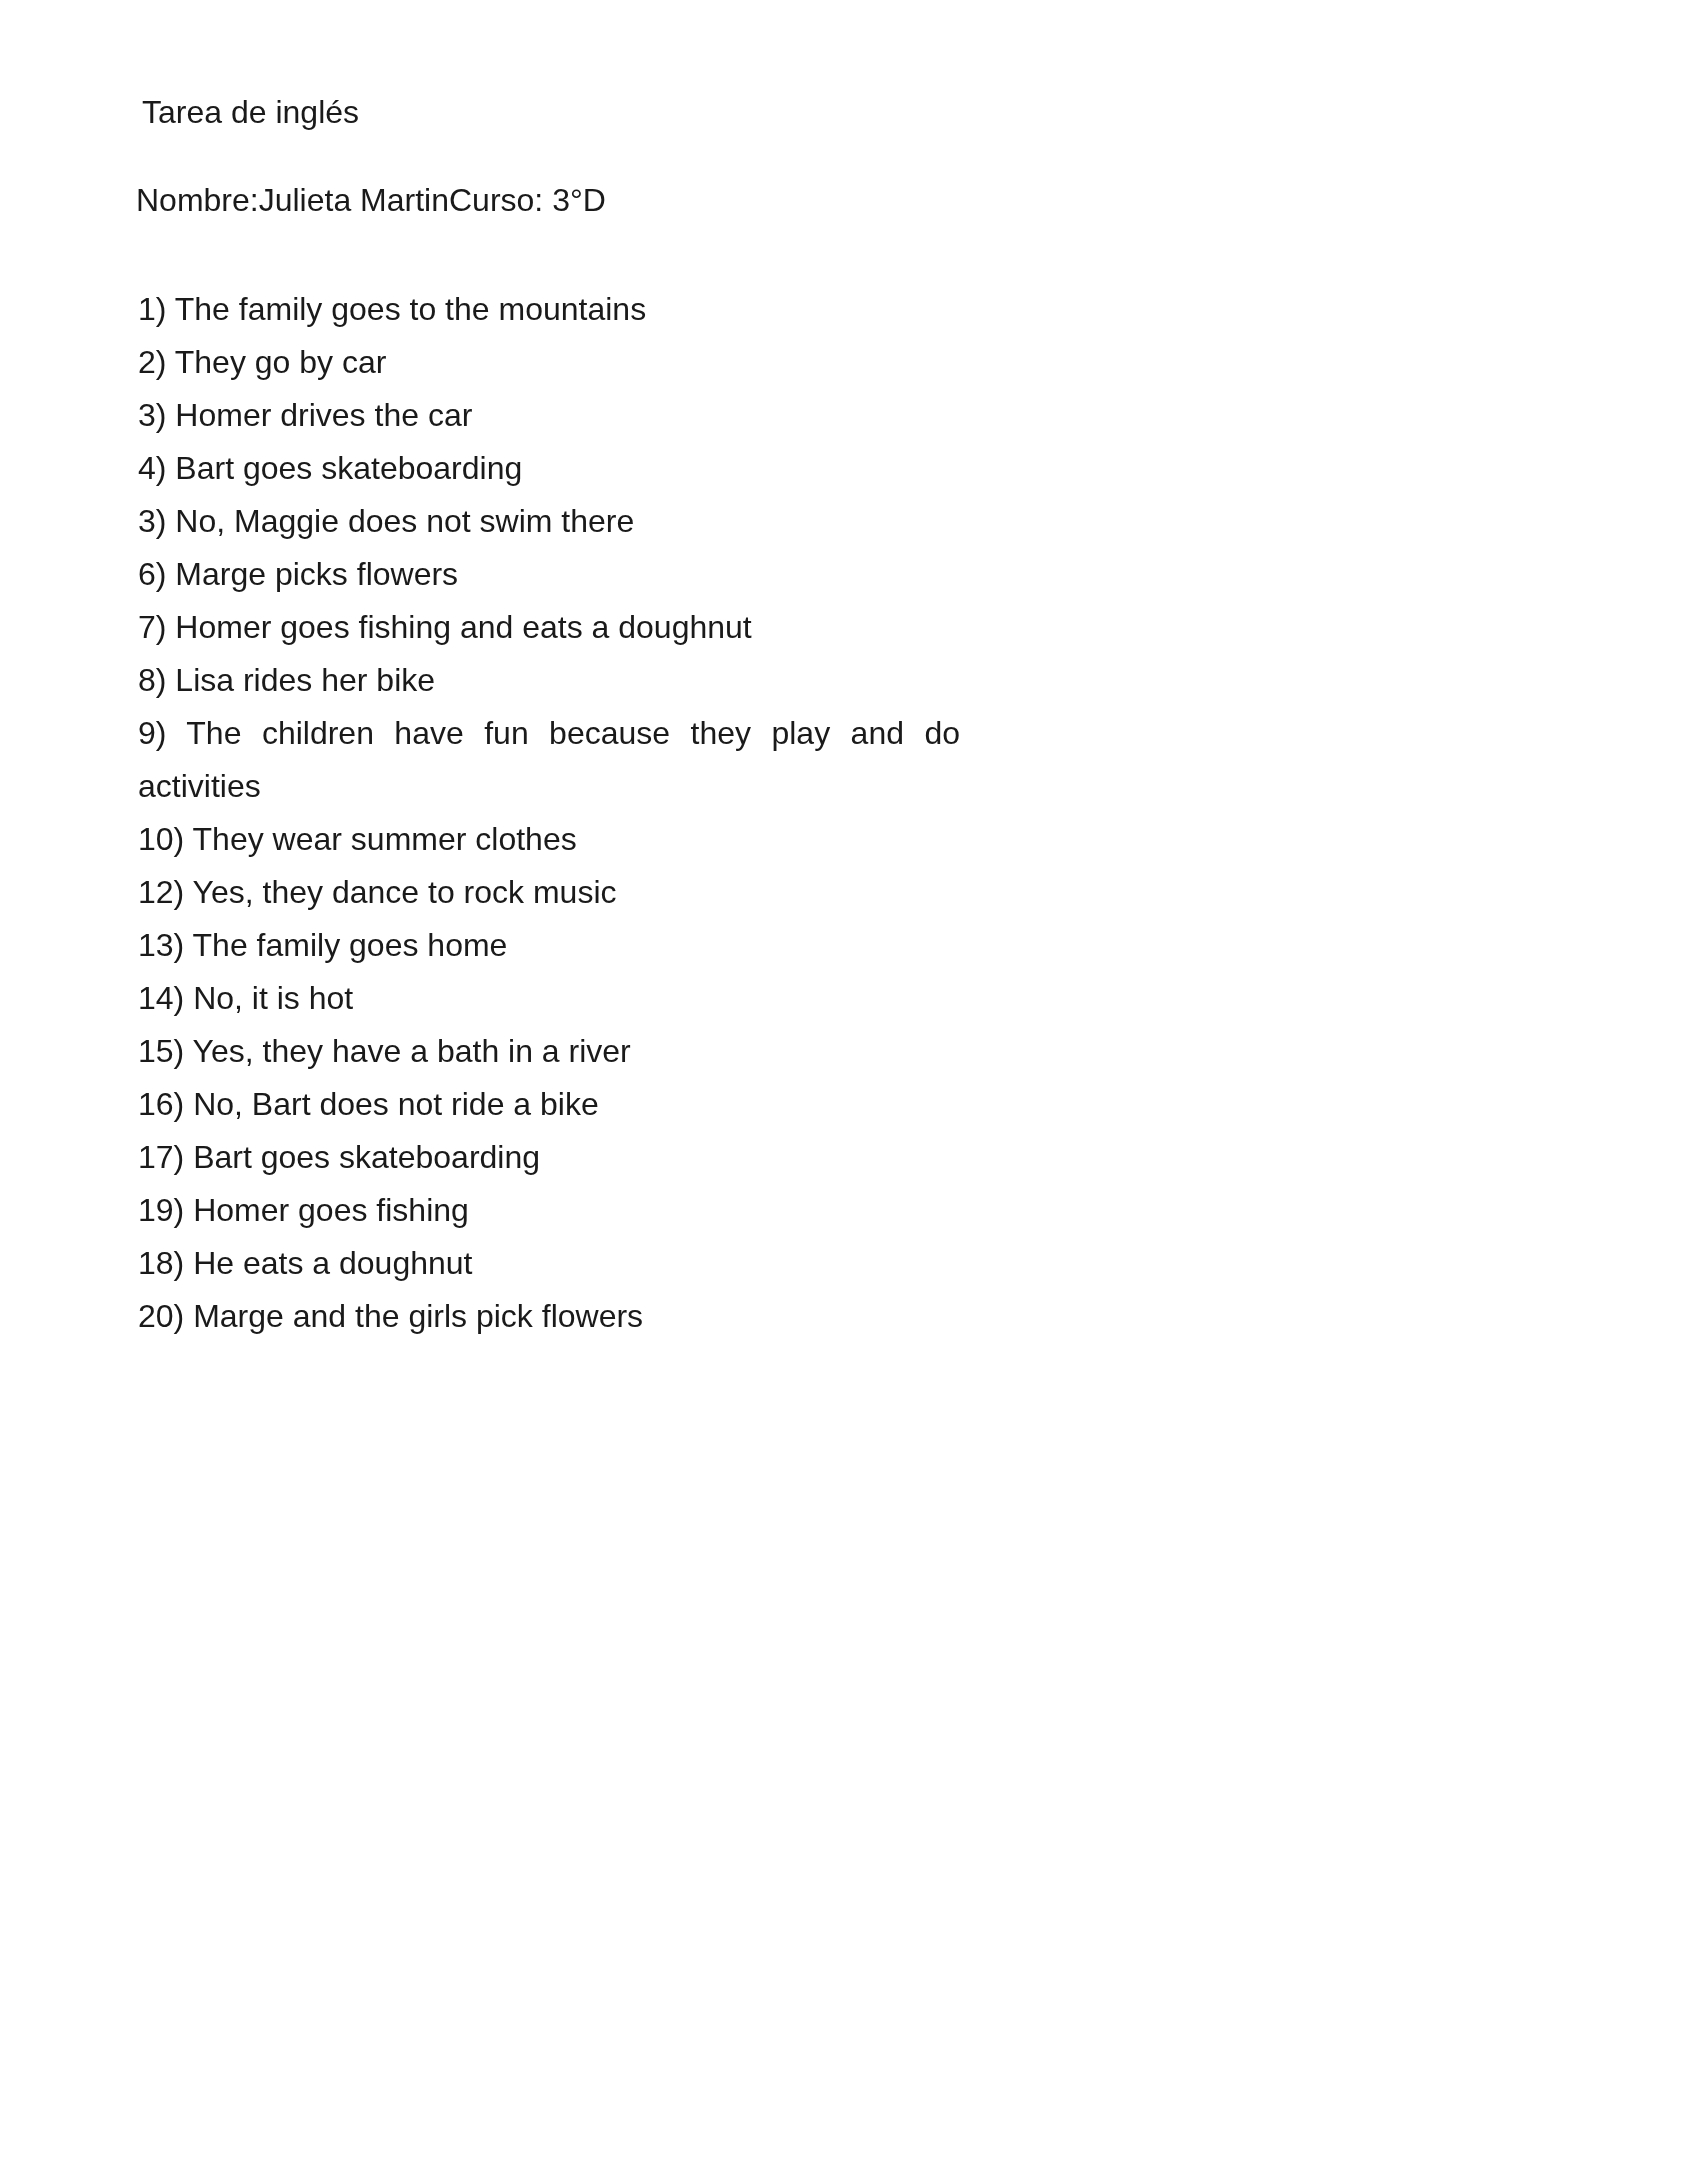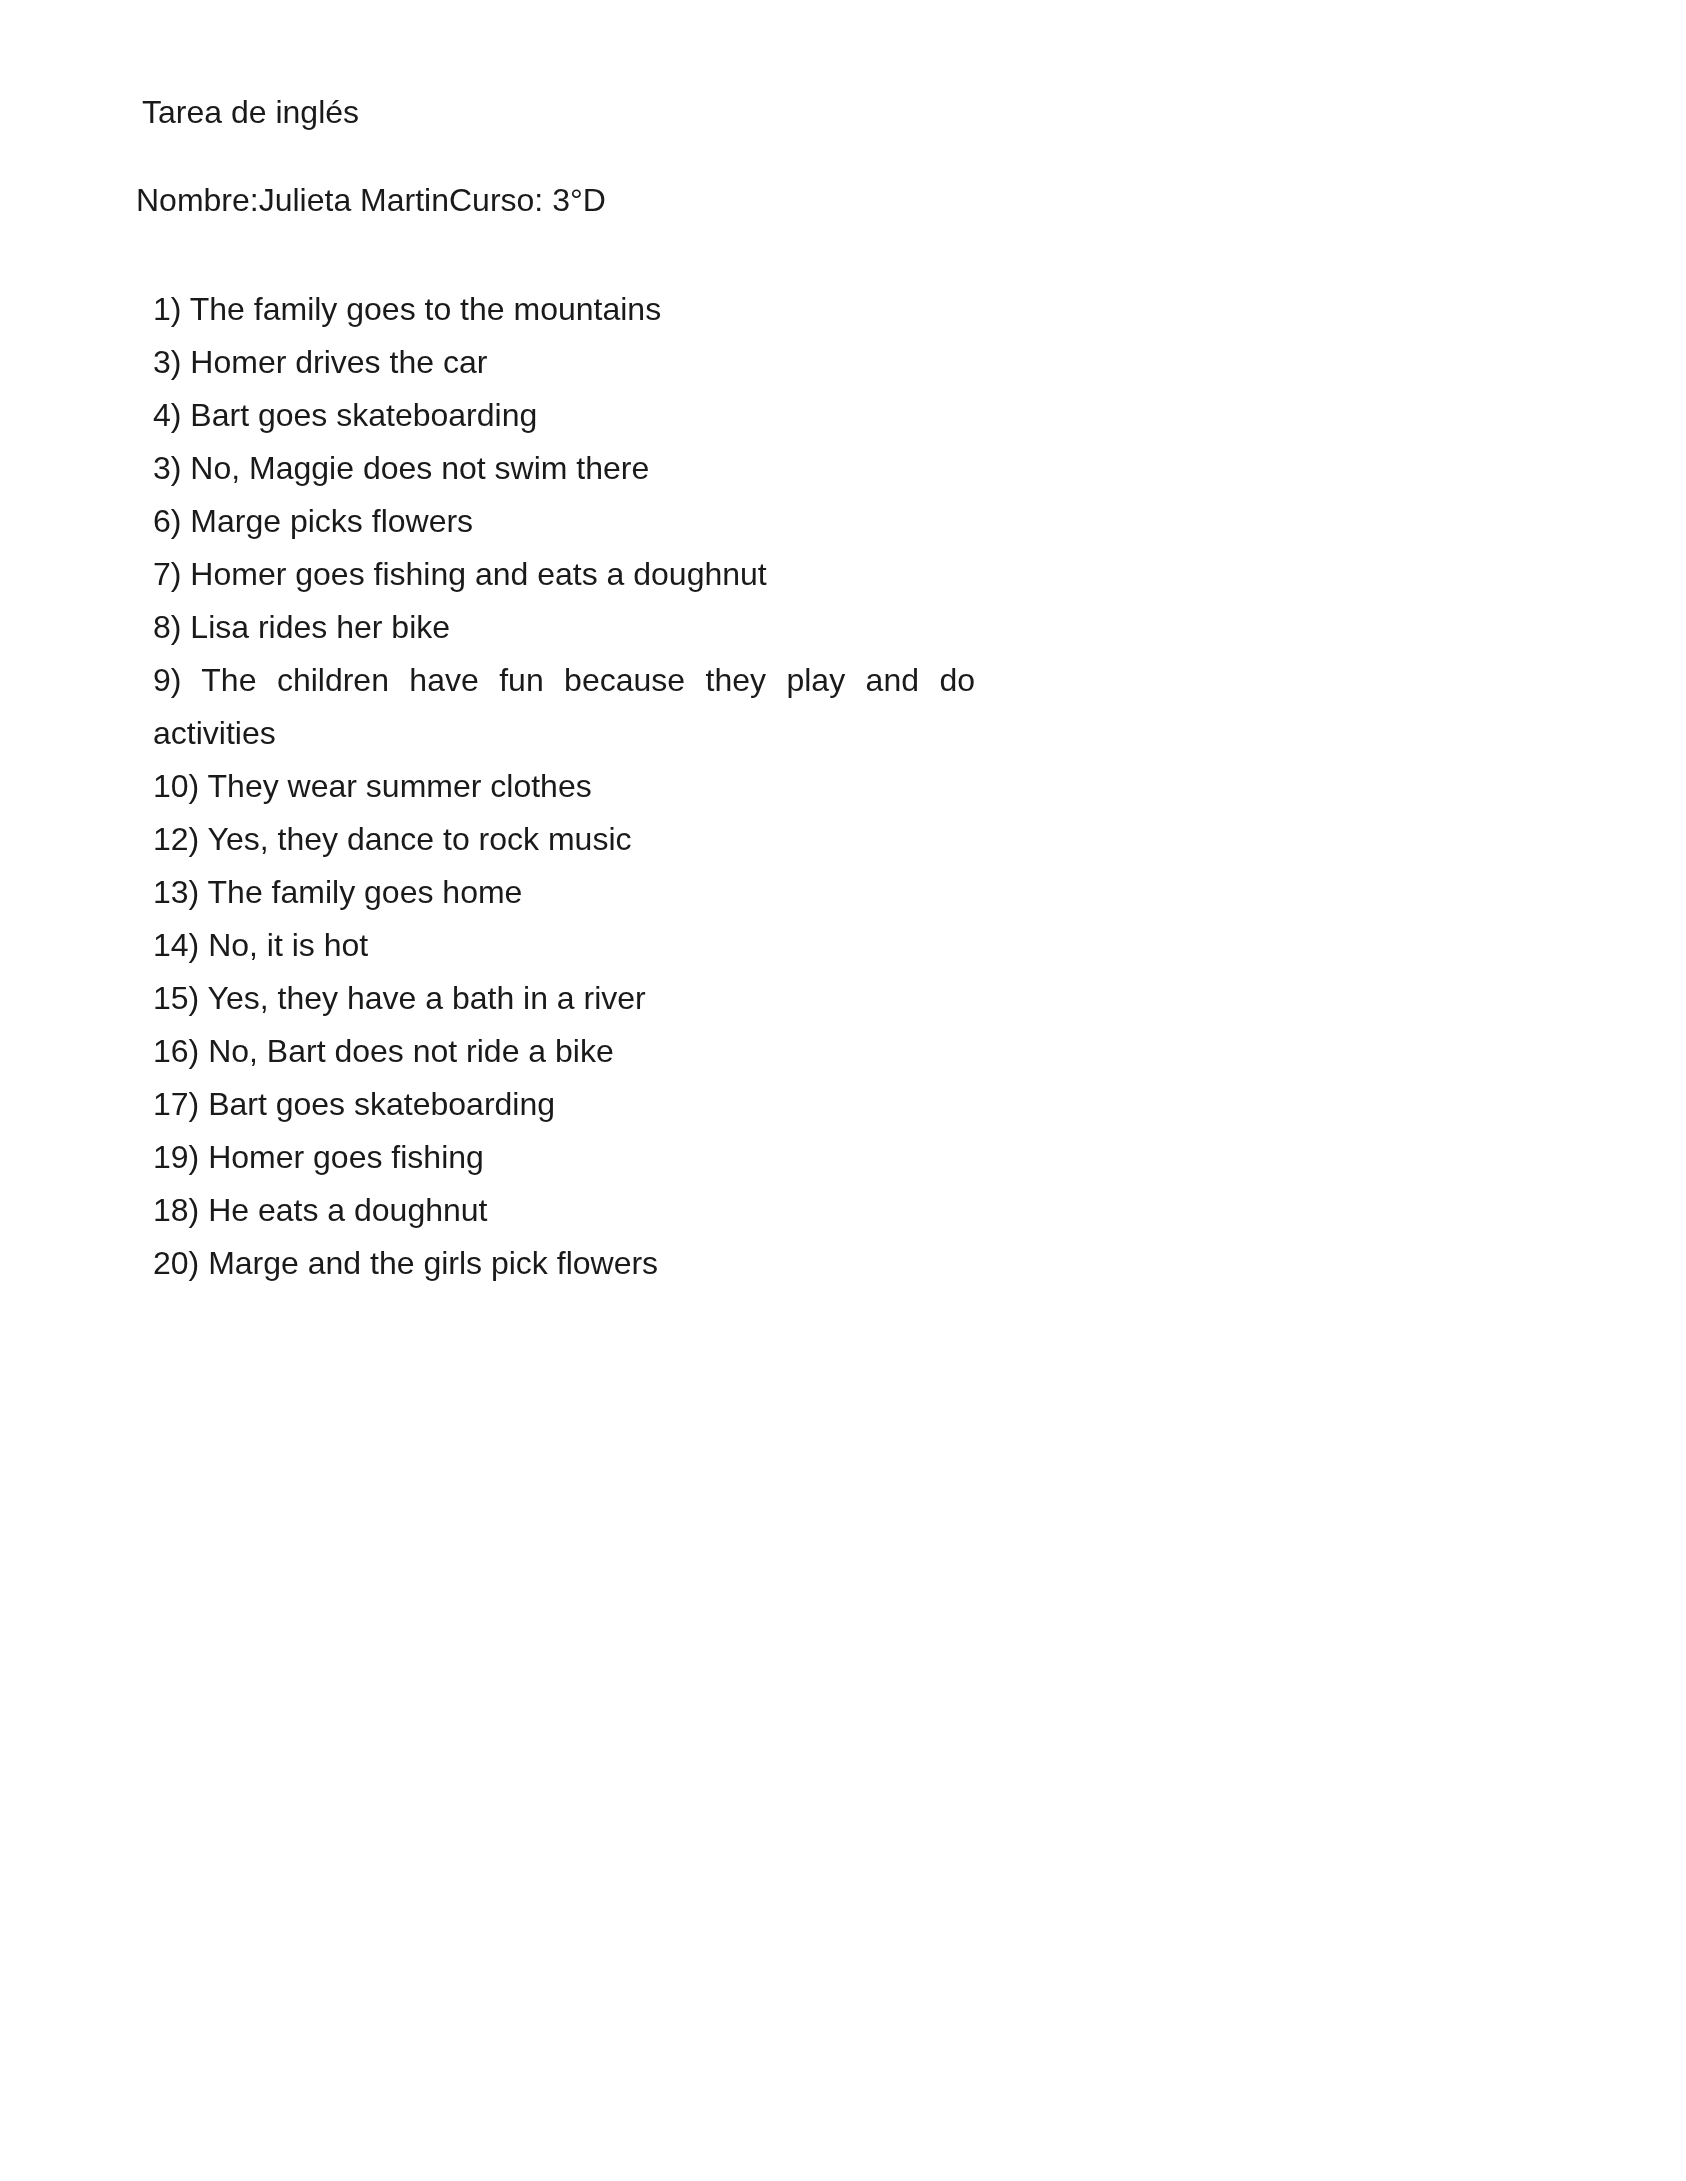--- a/index.html
+++ b/index.html
@@ -30,21 +30,21 @@
     left: 136px;
     top: 174px;
     font-size: 32px;
     line-height: 53px;
     white-space: nowrap;
   }
   .course {
   }
   .answers {
     position: absolute;
-    left: 153px;
+    left: 138px;
     top: 283px;
     width: 822px;
     font-size: 32px;
     line-height: 53px;
     text-align: justify;
   }
   .answers p {
     margin: 0;
     padding: 0;
   }
@@ -55,20 +55,21 @@
 <div class="page">
 
   <div class="doc-title">Tarea de inglés</div>
 
   <div class="doc-subtitle">
     <span>Nombre:Julieta Martin</span><span class="course">Curso: 3°D</span>
   </div>
 
   <div class="answers">
     <p>1) The family goes to the mountains</p>
+    <p>2) They go by car</p>
     <p>3) Homer drives the car</p>
     <p>4) Bart goes skateboarding</p>
     <p>3) No, Maggie does not swim there</p>
     <p>6) Marge picks flowers</p>
     <p>7) Homer goes fishing and eats a doughnut</p>
     <p>8) Lisa rides her bike</p>
     <p>9) The children have fun because they play and do activities</p>
     <p>10) They wear summer clothes</p>
     <p>12) Yes, they dance to rock music</p>
     <p>13) The family goes home</p>

